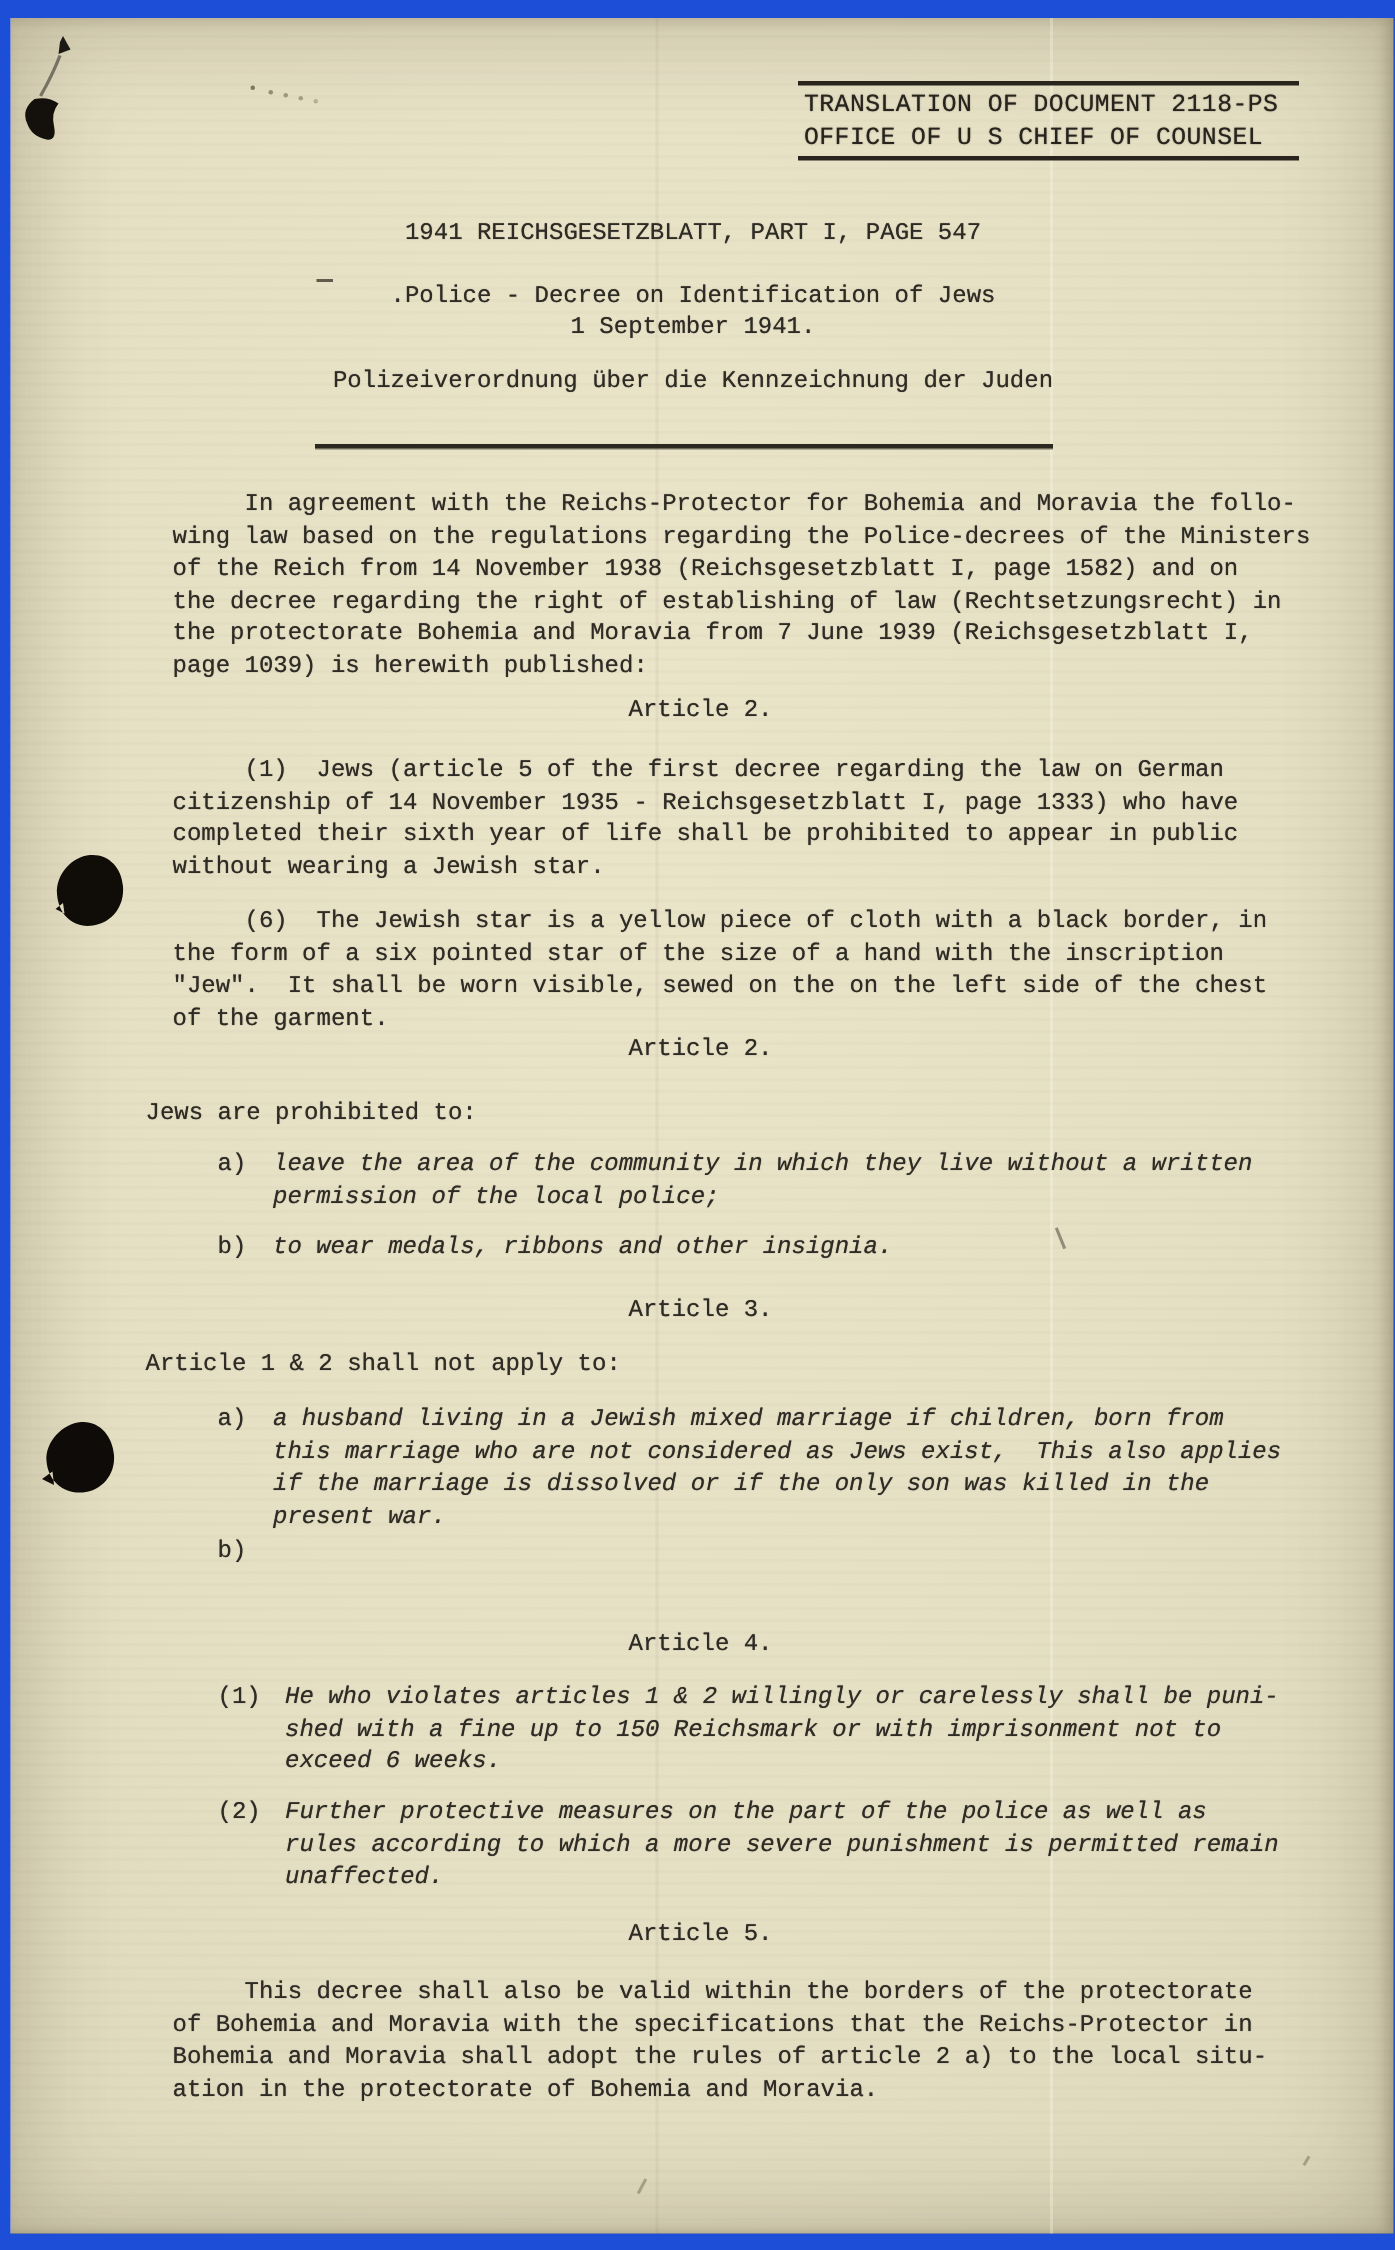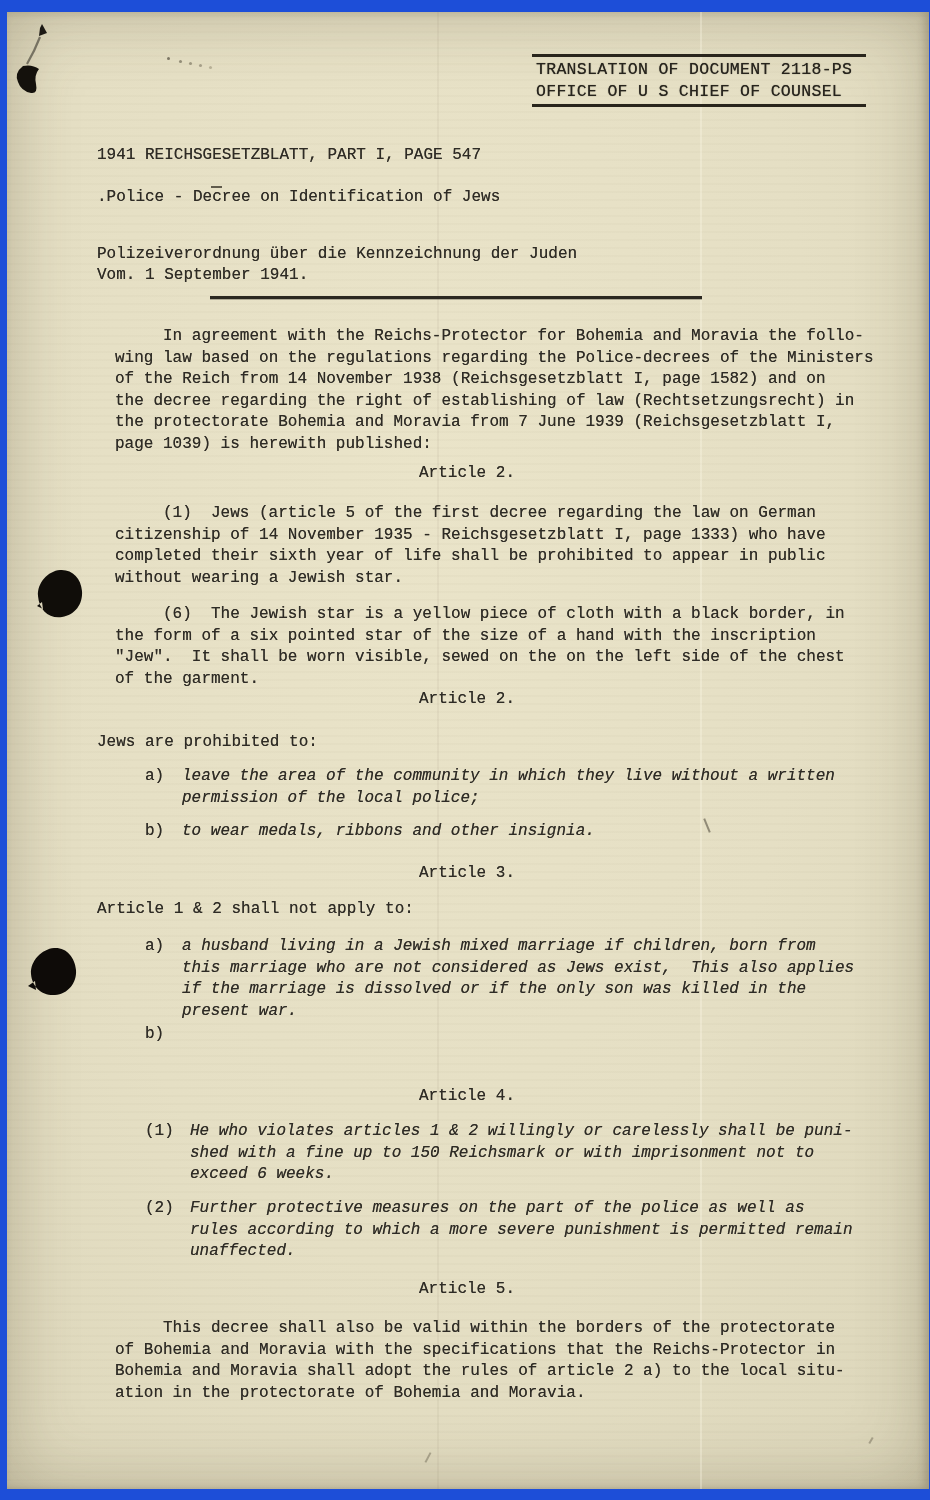--- a/index.html
+++ b/index.html
@@ -27,21 +27,21 @@
   .hang .body{flex:1 1 auto;font-style:italic;}
 
   
   #stamp{position:absolute;left:525px;top:42px;width:330px;
          border-top:3px solid #29251c;border-bottom:3px solid #29251c;
          padding:2px 0 1px 4px;}
   #stamp .txt{font-size:16.5px;line-height:22px;letter-spacing:.3px;color:#27241d;
          text-shadow:0 0 .8px rgba(39,36,29,.8);white-space:nowrap;}
 
   
-  .tl{position:absolute;left:90px;width:730px;}
+  .tl{position:absolute;left:90px;width:730px;text-align:center;}
   .t1{top:133px;} .t2{top:175px;} .t3{top:196px;} .t4{top:232px;} .t5{top:253px;}
   #rule{position:absolute;left:203px;top:284px;width:492px;height:3px;background:#2b2820;
         box-shadow:0 1px 0 rgba(43,40,32,.3);}
 
   
   .b-intro{top:314px;} .b-a1h{top:451px;} .b-a1p1{top:491px;} .b-a1p2{top:592px;}
   .b-a2h{top:677px;} .b-a2lead{top:720px;} .b-a2a{top:754px;} .b-a2b{top:809px;}
   .b-a3h{top:851px;} .b-a3lead{top:887px;} .b-a3a{top:924px;} .b-a3b{top:1012px;}
   .b-a4h{top:1074px;} .b-a4p1{top:1109px;} .b-a4p2{top:1186px;}
   .b-a5h{top:1267px;} .b-a5p{top:1306px;}
@@ -88,22 +88,22 @@
       <path d="M30 5 C42 4 51 14 52 27 C53 40 44 51 31 52 C18 53 8 44 7 31 C6 18 18 6 30 5 Z M11 38 l-7 5 8 4 z" fill="#0e0b08"></path>
     </svg>
 
     <div id="stamp">
       <div class="txt">TRANSLATION OF DOCUMENT 2118-PS</div>
       <div class="txt">OFFICE OF U S CHIEF OF COUNSEL</div>
     </div>
 
     <div class="tl t1 txt">1941 REICHSGESETZBLATT, PART I, PAGE 547</div>
     <div class="tl t2 txt">.Police - Decree on Identification of Jews</div>
+    <div class="tl t3 txt">1 September 1941.</div>
     <div class="tl t4 txt">Polizeiverordnung über die Kennzeichnung der Juden</div>
-    <div class="tl t5 txt">Vom. 1 September 1941.</div>
     <div id="rule"></div>
 
     <div class="blk b-intro txt ind">In agreement with the Reichs-Protector for Bohemia and Moravia the follo-
 wing law based on the regulations regarding the Police-decrees of the Ministers
 of the Reich from 14 November 1938 (Reichsgesetzblatt I, page 1582) and on
 the decree regarding the right of establishing of law (Rechtsetzungsrecht) in
 the protectorate Bohemia and Moravia from 7 June 1939 (Reichsgesetzblatt I,
 page 1039) is herewith published:</div>
 
     <div class="blk b-a1h txt head">Article 2.</div>

